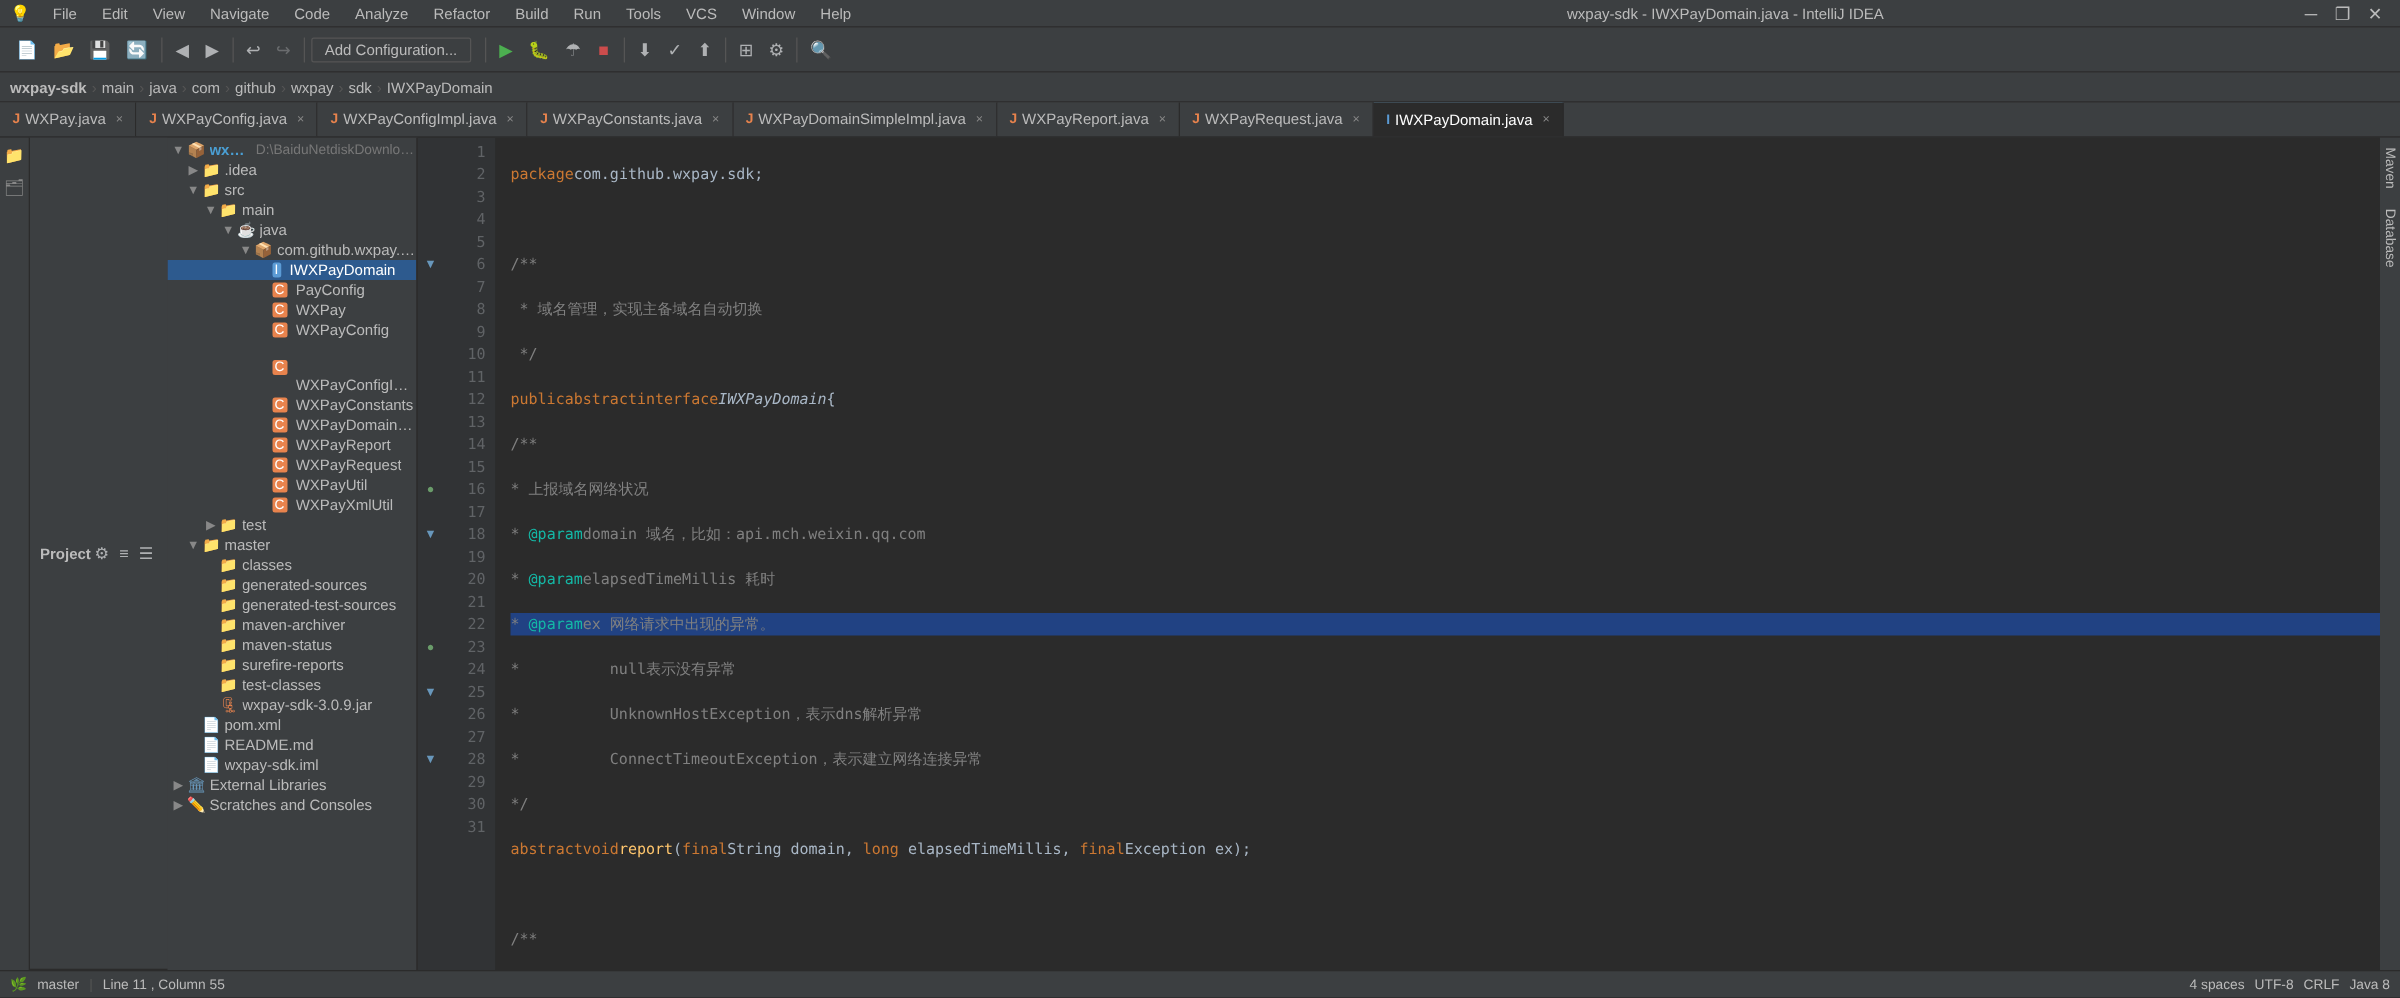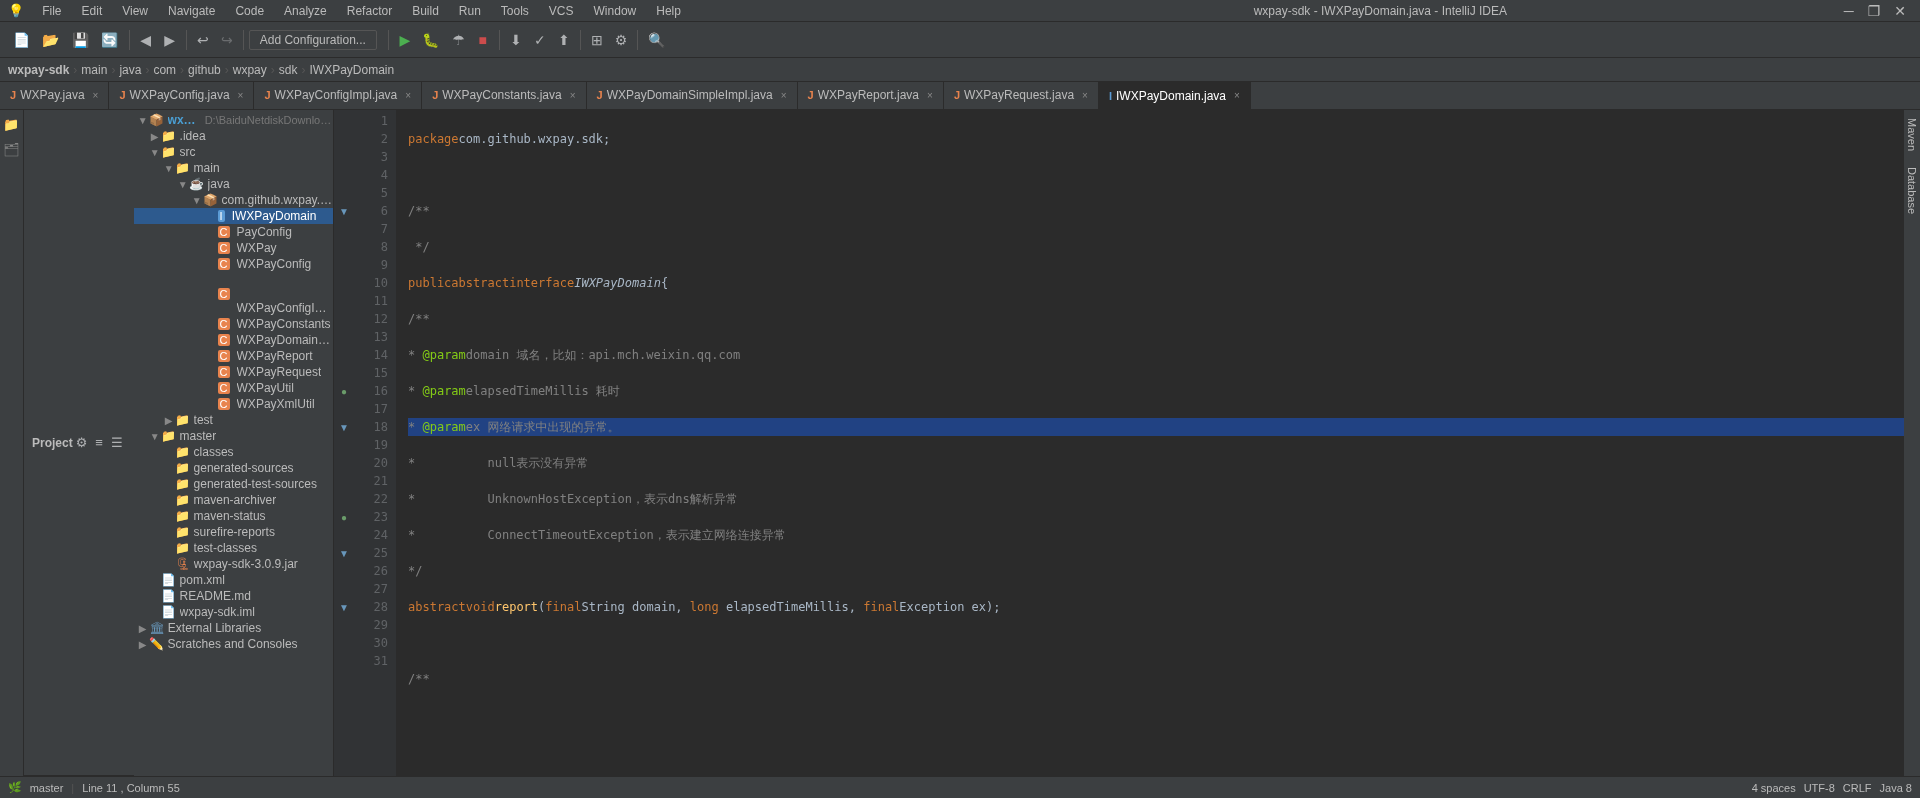--- a/index.html
+++ b/index.html
@@ -45,21 +45,21 @@
     
     #code-editor { flex: 1; display: flex; overflow: auto; background: #2b2b2b; }
     #line-numbers { width: 42px; background: #313335; color: #606366; font-size: 12px; font-family: 'Consolas', monospace; padding: 0; text-align: right; padding-right: 8px; flex-shrink: 0; user-select: none; line-height: 18px; padding-top: 2px; }
     #line-numbers div { height: 18px; }
     #code-content { flex: 1; font-family: 'Consolas', monospace; font-size: 12px; line-height: 18px; padding: 2px 0 2px 12px; white-space: pre; overflow: visible; background: #2b2b2b; }
 
     
     .kw { color: #cc7832; }
     .type { color: #a9b7c6; }
     .comment { color: #808080; }
-    .param-ann { color: #84cc16; }
+    .param-ann { color: #14b8a6; }
     .method { color: #ffc66d; }
     .code-line { height: 18px; display: flex; align-items: center; }
     .highlight-line { background: #214283; }
     .gutter-markers { width: 20px; background: #313335; flex-shrink: 0; display: flex; flex-direction: column; padding-top: 2px; }
     .gutter-marker { height: 18px; display: flex; align-items: center; justify-content: center; font-size: 10px; color: #6897bb; cursor: pointer; }
 
     
     #right-panel { width: 16px; background: #3c3f41; flex-shrink: 0; display: flex; flex-direction: column; }
     .right-label { writing-mode: vertical-rl; font-size: 11px; color: #bbbbbb; padding: 8px 2px; cursor: pointer; text-align: center; }
 
@@ -471,23 +471,25 @@
           <div>28</div>
           <div>29</div>
           <div>30</div>
         <div>31</div>
       </div>
 
       <div id="code-content">
 <div class="code-line"><span class="kw">package</span> <span class="type">com.github.wxpay.sdk</span>;</div>
 <div class="code-line">&nbsp;</div>
 <div class="code-line"><span class="comment">/**</span></div>
+<div class="code-line"><span class="comment"> * 域名管理，实现主备域名自动切换</span></div>
 <div class="code-line"><span class="comment"> */</span></div>
 <div class="code-line"><span class="kw">public</span> <span class="kw">abstract</span> <span class="kw">interface</span> <span style="color:#a9b7c6;font-style:italic;">IWXPayDomain</span> <span style="color:#a9b7c6;">{</span></div>
 <div class="code-line">    <span class="comment">/**</span></div>
+<div class="code-line">     <span class="comment">* 上报域名网络状况</span></div>
 <div class="code-line">     <span class="comment">* </span><span class="param-ann">@param</span> <span class="comment">domain 域名，比如：api.mch.weixin.qq.com</span></div>
 <div class="code-line">     <span class="comment">* </span><span class="param-ann">@param</span> <span class="comment">elapsedTimeMillis 耗时</span></div>
 <div class="code-line highlight-line">     <span class="comment">* </span><span class="param-ann">@param</span> <span class="comment">ex 网络请求中出现的异常。</span><span style="border-right:2px solid #a9b7c6;"></span></div>
 <div class="code-line">     <span class="comment">*          null表示没有异常</span></div>
 <div class="code-line">     <span class="comment">*          UnknownHostException，表示dns解析异常</span></div>
 <div class="code-line">     <span class="comment">*          ConnectTimeoutException，表示建立网络连接异常</span></div>
 <div class="code-line">     <span class="comment">*/</span></div>
 <div class="code-line">    <span class="kw">abstract</span> <span class="kw">void</span> <span class="method">report</span>(<span class="kw">final</span> <span class="type">String</span> domain, <span class="kw">long</span> elapsedTimeMillis, <span class="kw">final</span> <span class="type">Exception</span> ex);</div>
 <div class="code-line">&nbsp;</div>
 <div class="code-line">    <span class="comment">/**</span></div>

